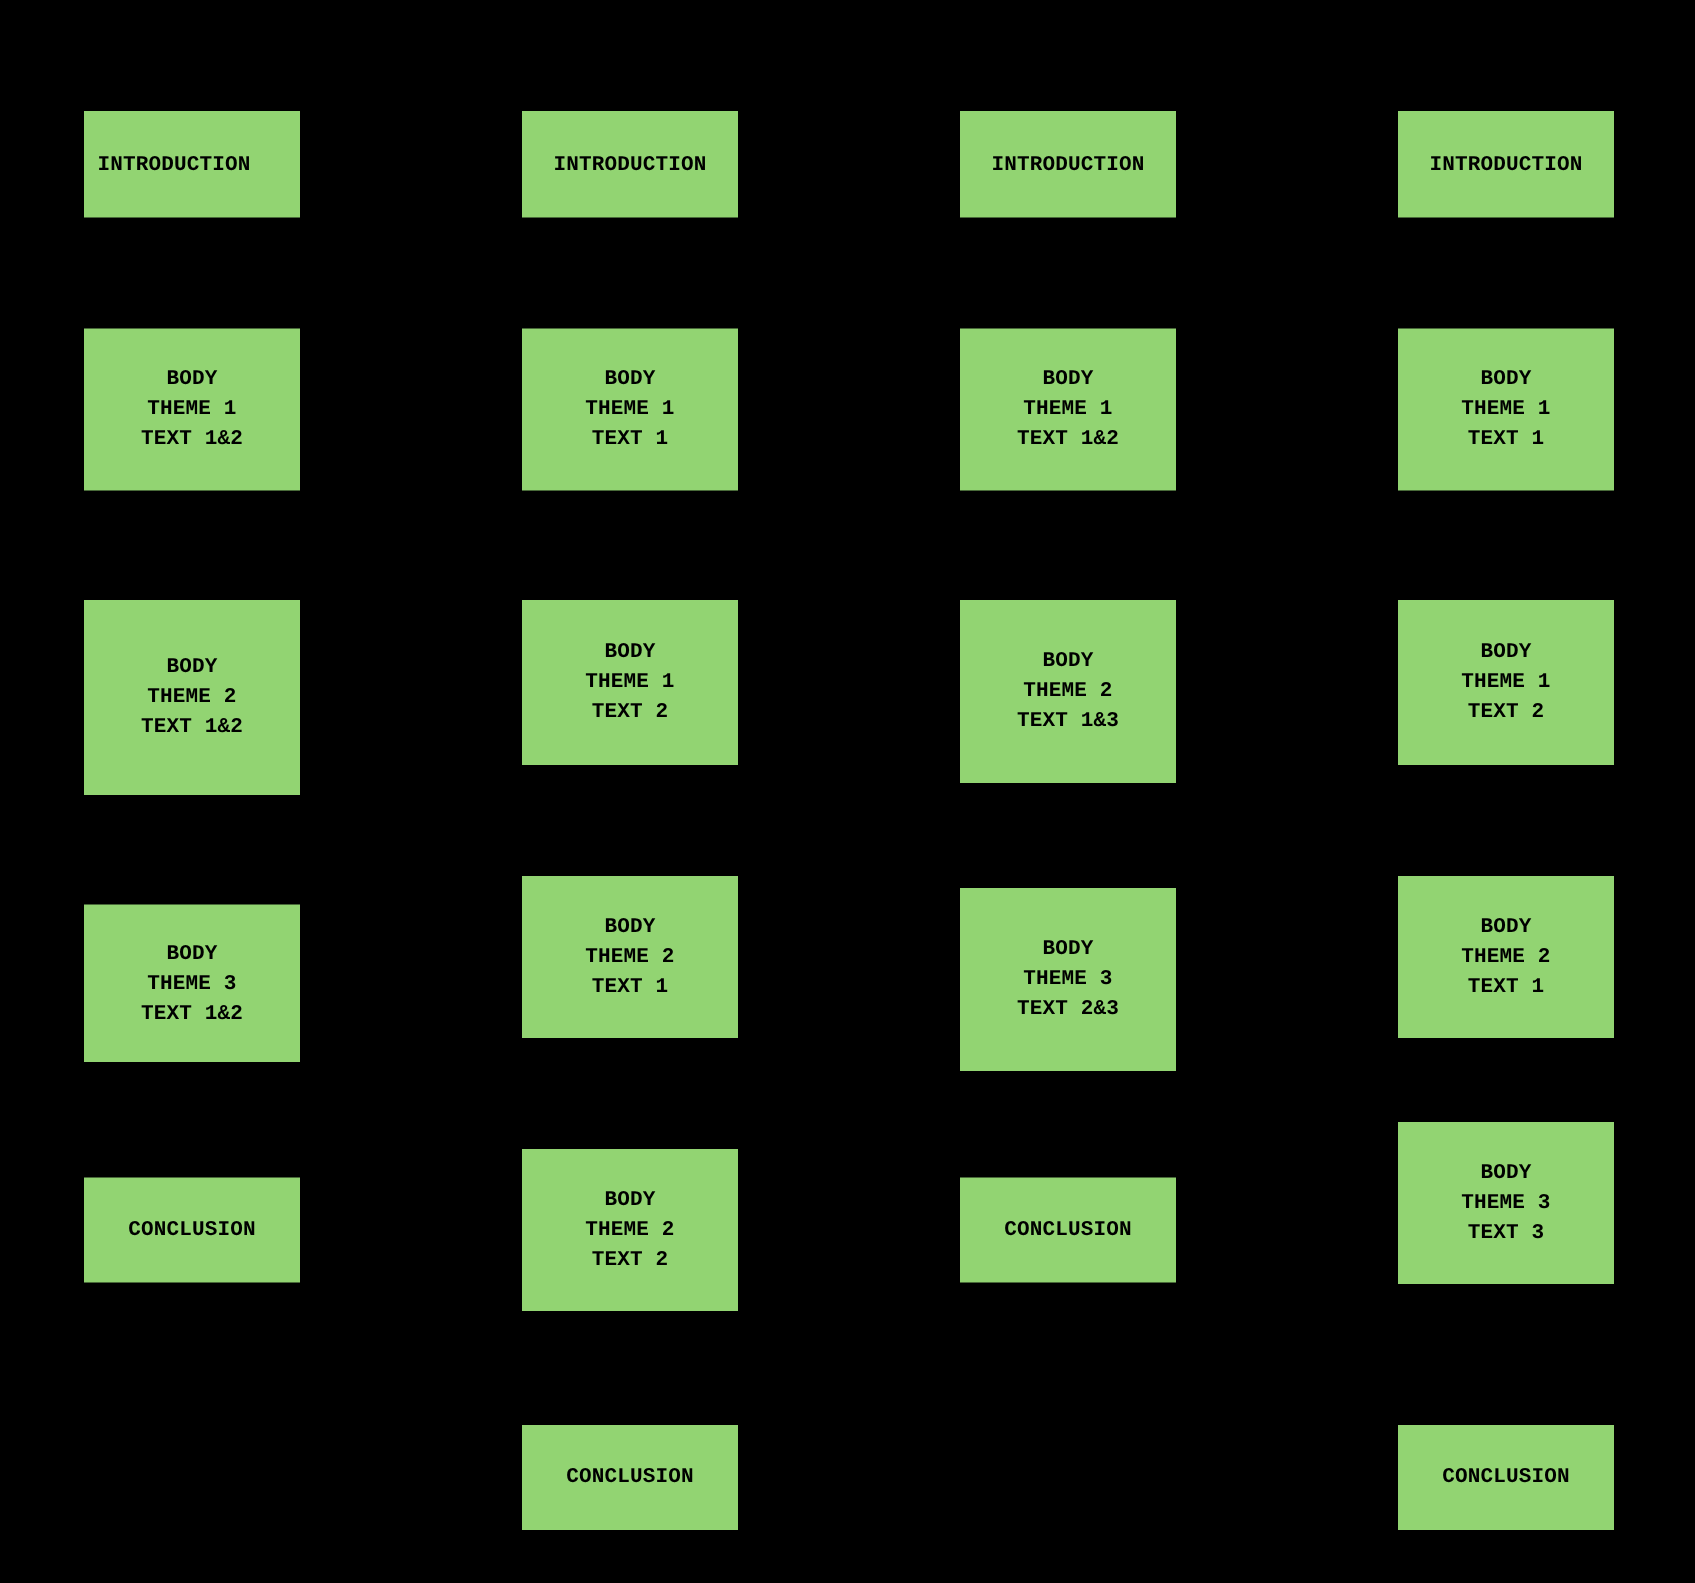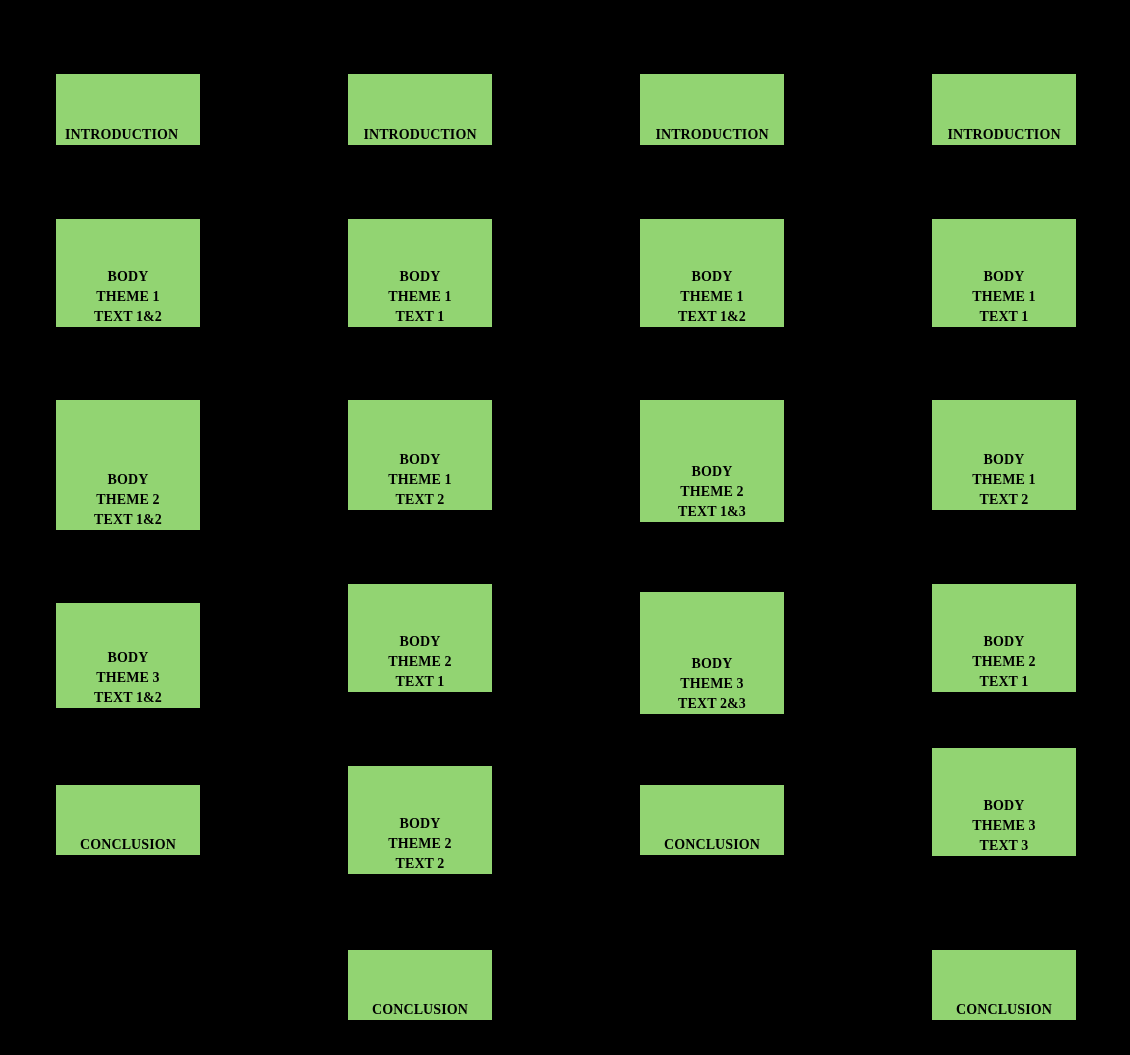--- a/index.html
+++ b/index.html
@@ -20,24 +20,24 @@
     width: 1130px;
     height: 1055px;
     background: #000000;
   }
   .node {
     position: absolute;
     box-sizing: border-box;
     background: #92D472;
     color: #000000;
     display: flex;
-    align-items: flex-end;
+    align-items: center;
     justify-content: center;
     text-align: center;
-    font-family: Liberation Serif, serif;
+    font-family: Liberation Mono, monospace;
     font-weight: bold;
     font-size: 14px;
     line-height: 20px;
     letter-spacing: 0.1px;
     white-space: pre-line;
     user-select: none;
   }
   .node.overflow-left {
     justify-content: flex-start;
     padding-left: 12px;

